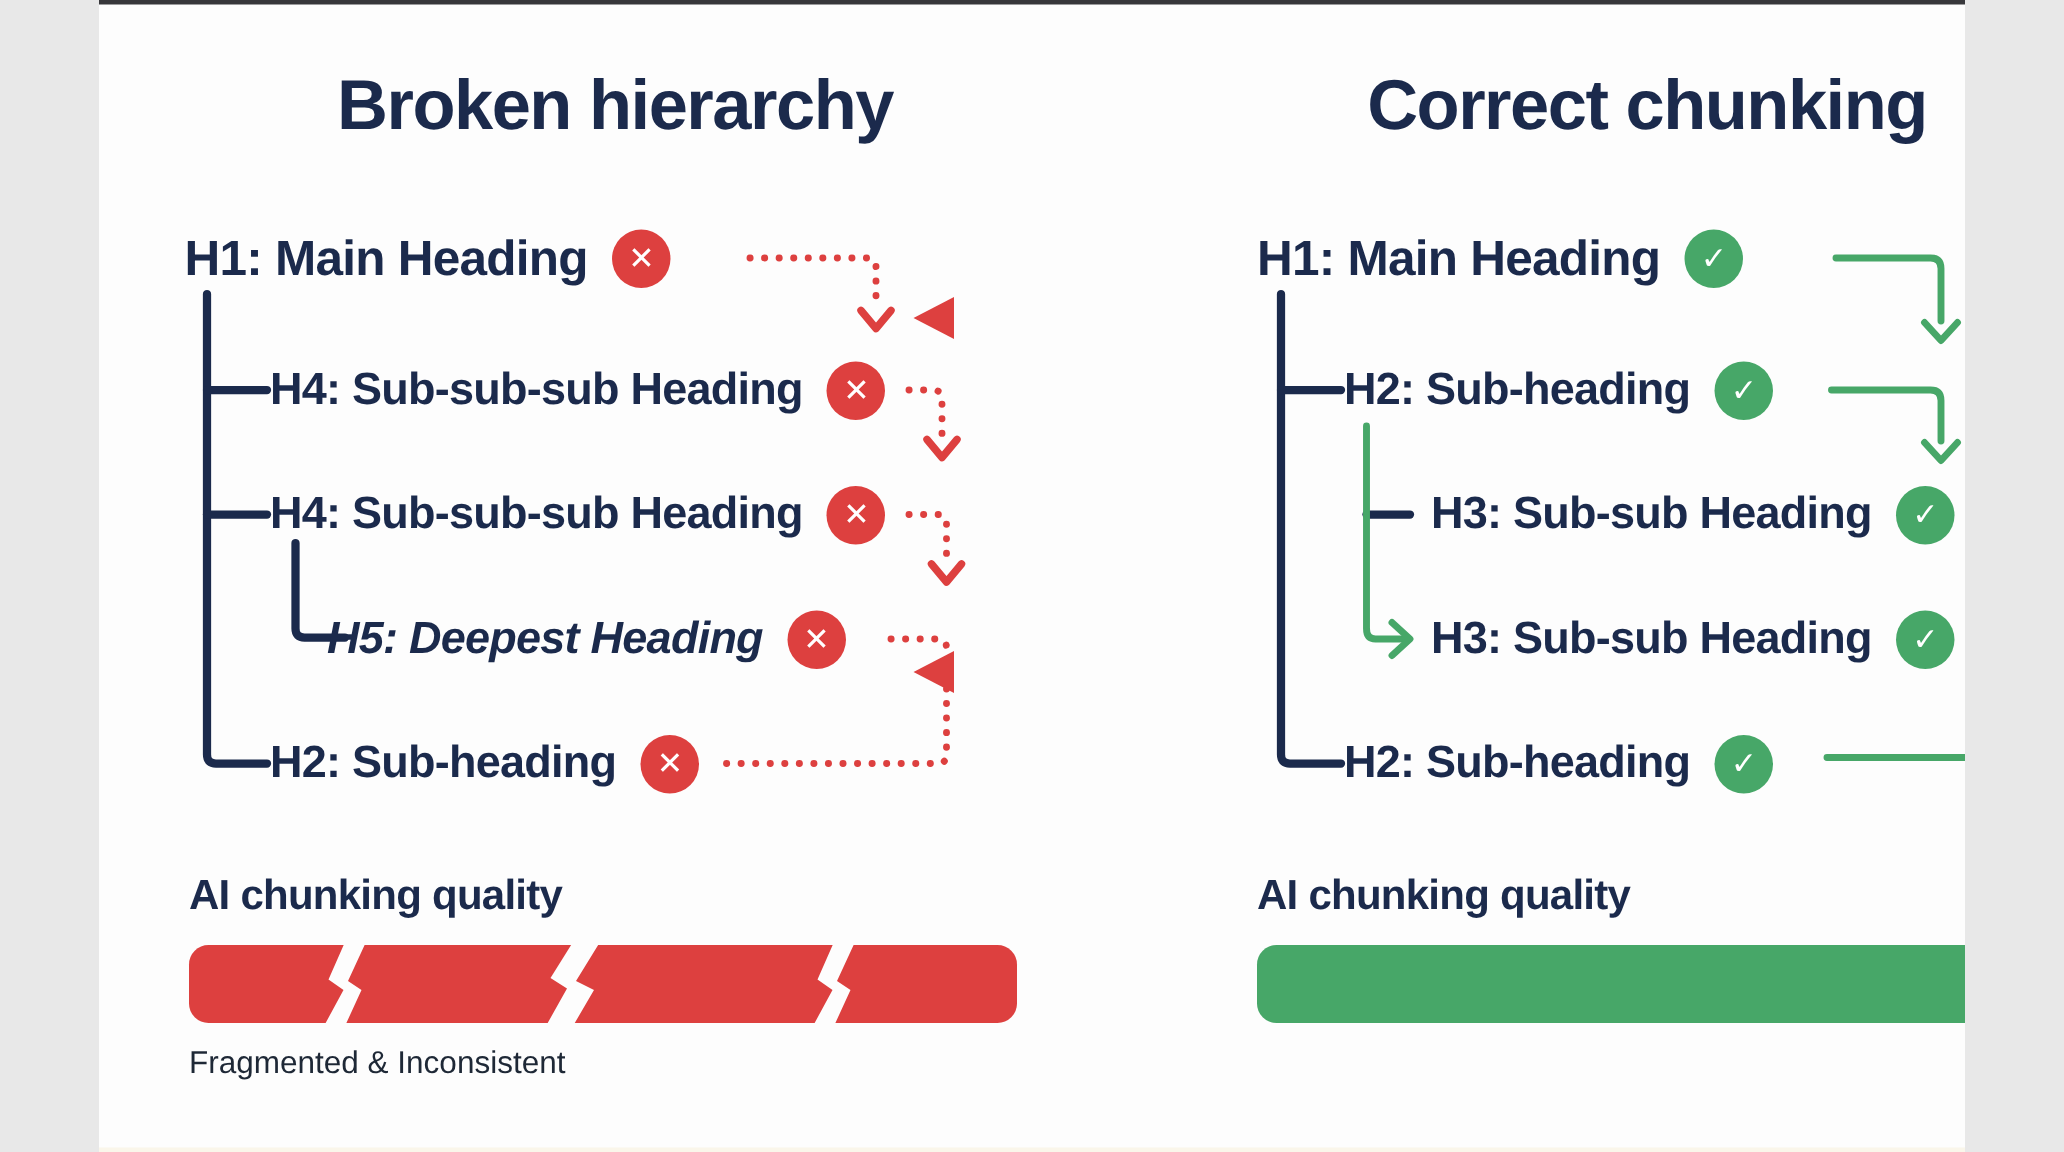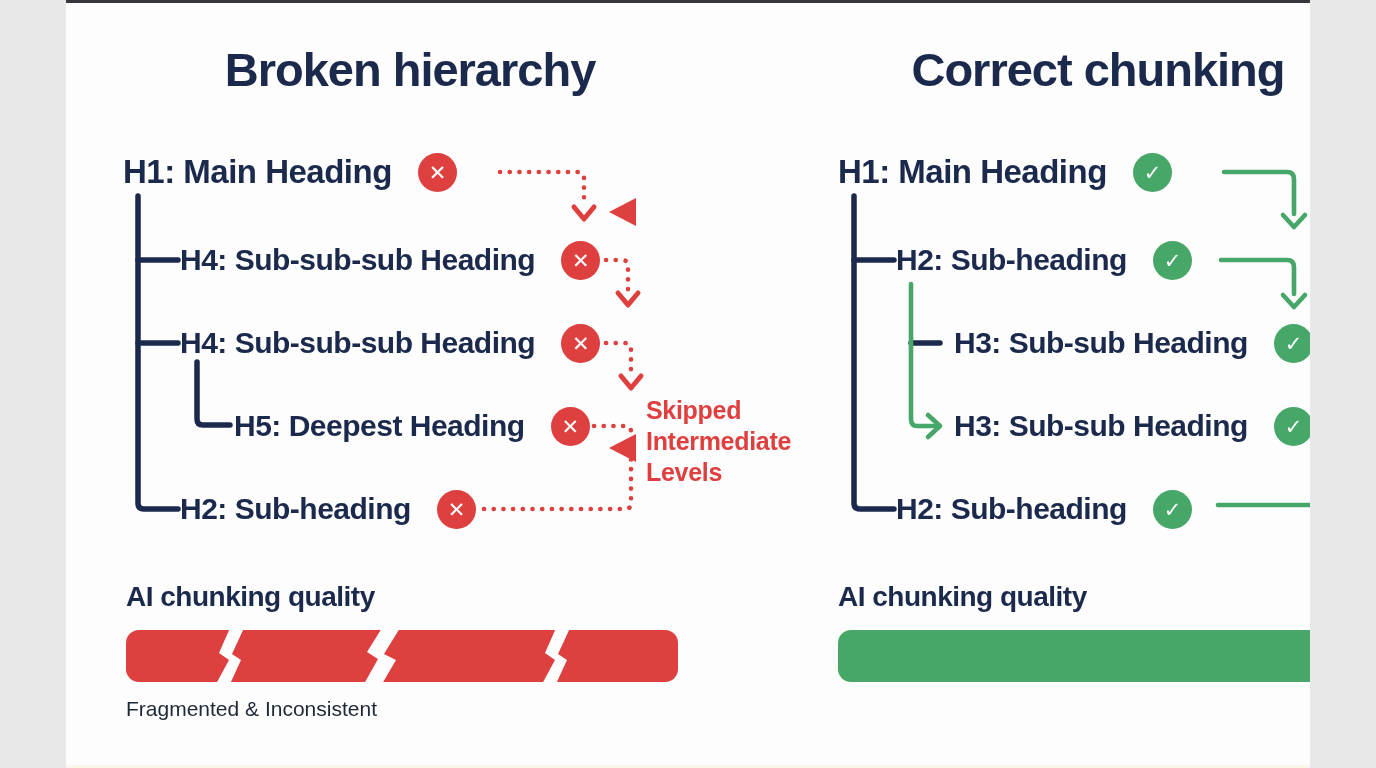--- a/index.html
+++ b/index.html
@@ -16,21 +16,21 @@
   .chev{stroke:var(--red);stroke-width:5;fill:none;stroke-linecap:round;stroke-linejoin:round;}
   .gline{stroke:var(--green);stroke-width:4.6;fill:none;stroke-linecap:round;stroke-linejoin:round;}
   .tri{fill:var(--red);}
   .rbar{fill:var(--red);}
   .gbar{fill:var(--green);}
   .crack{fill:var(--bg,#fdfdfd);}
   .title{
     position:absolute;top:42px;width:688px;text-align:center;
     font-size:47px;font-weight:800;letter-spacing:-1px;color:var(--navy);
   }
-  .row{position:absolute;display:flex;align-items:center;gap:26px;height:40px;
+  .row{position:absolute;display:flex;align-items:center;gap:16px;height:40px;
        font-weight:700;color:var(--navy);font-size:30px;letter-spacing:-0.5px;white-space:nowrap;}
   .row.h1{font-size:33px;}
   .badge{width:39px;height:39px;min-width:39px;border-radius:50%;display:flex;
          align-items:center;justify-content:center;color:#fff;font-size:21px;font-weight:900;line-height:1;}
   .badge.err{background:var(--red);}
   .badge.ok{background:var(--green);}
   .note{position:absolute;color:var(--red);font-weight:700;font-size:25px;line-height:31px;
         white-space:pre-line;letter-spacing:-0.3px;}
   .qlabel{position:absolute;top:581px;font-size:28px;font-weight:800;color:var(--navy);letter-spacing:-0.5px;text-align:right;}
   .caption{position:absolute;top:697px;font-size:21px;font-weight:500;color:var(--caption);text-align:left;}
@@ -113,32 +113,29 @@
     <span class="badge err">✕</span>
   </div>
   <div class="row" style="left:114px;top:240px;">
     <span>H4: Sub-sub-sub Heading</span>
     <span class="badge err">✕</span>
   </div>
   <div class="row" style="left:114px;top:323px;">
     <span>H4: Sub-sub-sub Heading</span>
     <span class="badge err">✕</span>
   </div>
-  <div class="row" style="left:168px;top:406px;">
+  <div class="row" style="left:152px;top:406px;font-style:italic;">
     <span>H5: Deepest Heading</span>
     <span class="badge err">✕</span>
   </div>
   <div class="row" style="left:114px;top:489px;">
     <span>H2: Sub-heading</span>
     <span class="badge err">✕</span>
   </div>
 
-  <div class="note" style="left:580px;top:395px;">Skipped
-Intermediate
-Levels</div>
 
   <div class="row h1" style="left:772px;top:152px;">
     <span>H1: Main Heading</span>
     <span class="badge ok">✓</span>
   </div>
   <div class="row" style="left:830px;top:240px;">
     <span>H2: Sub-heading</span>
     <span class="badge ok">✓</span>
   </div>
   <div class="row" style="left:888px;top:323px;">

